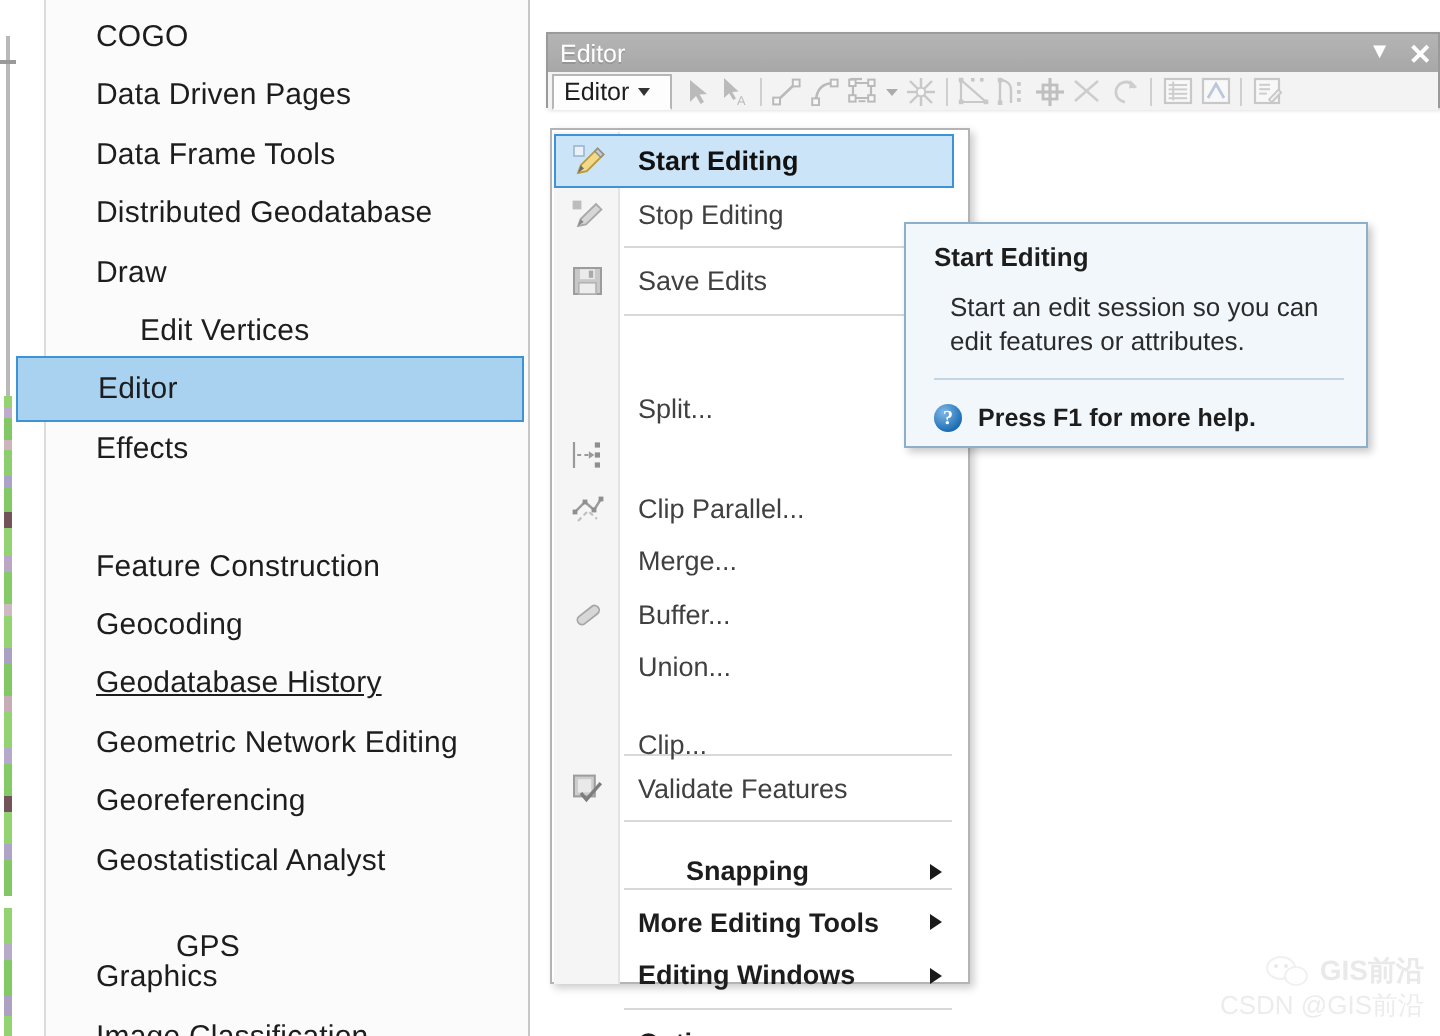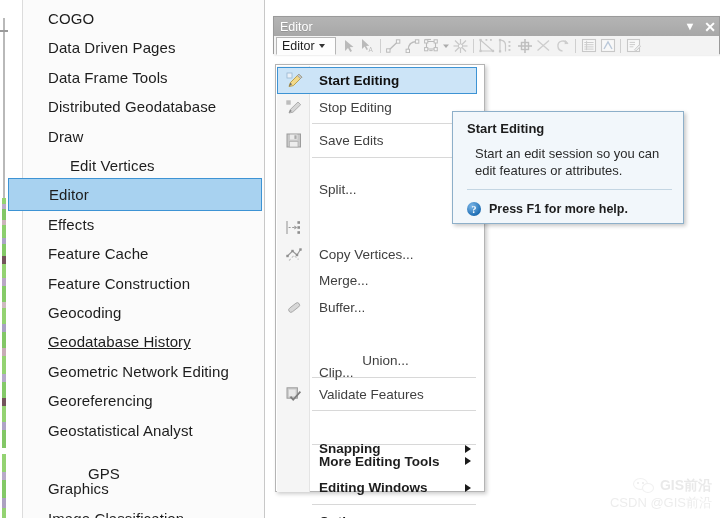--- a/index.html
+++ b/index.html
@@ -289,23 +289,20 @@
     </div>
     <div class="cmd-item" style="top: 149px; padding-left: 48px;">
       <span>Edit Vertices</span>
     </div>
     <div class="cmd-item selected" style="top: 178.4px;">
       <span>Editor</span>
     </div>
     <div class="cmd-item" style="top: 207.8px;">
       <span>Effects</span>
     </div>
-    <div class="cmd-item" style="top: 237.2px;">
-      <span>Feature Cache</span>
-    </div>
     <div class="cmd-item" style="top: 266.6px;">
       <span>Feature Construction</span>
     </div>
     <div class="cmd-item" style="top: 296px;">
       <span>Geocoding</span>
     </div>
     <div class="cmd-item" style="top: 325.4px; text-decoration: underline;">
       <span>Geodatabase History</span>
     </div>
     <div class="cmd-item" style="top: 354.8px;">
@@ -506,21 +503,21 @@
         <svg width="18" height="17" viewBox="0 0 18 17">
           <rect x="2" y="2" width="13.5" height="13" fill="#c8c8c8" stroke="#9c9c9c" stroke-width="1"></rect>
           <rect x="5" y="2.6" width="7.4" height="5" fill="#ebebeb"></rect>
           <rect x="4.4" y="9.4" width="8.6" height="5.6" fill="#ededed" stroke="#b2b2b2" stroke-width=".8"></rect>
           <rect x="9.4" y="3.3" width="2.2" height="3.6" fill="#a9a9a9"></rect>
         </svg>
       </span>
       <span class="mi-label">Save Edits</span>
     </div>
     <div class="menu-sep" style="top: 91.8px;"></div>
-    <div class="menu-row" style="top: 111px; text-align: right;">
+    <div class="menu-row" style="top: 126px; text-align: right;">
       <span class="mi-icon"></span>
       <span class="mi-label">Split...</span>
     </div>
     <div class="menu-row" style="top: 149px;">
       <span class="mi-icon">
         <svg width="18" height="17" viewBox="0 0 18 17">
           <line x1="2" y1="2" x2="2" y2="15" stroke="#9a9a9a" stroke-width="1.1"></line>
           <line x1="3.6" y1="8.5" x2="10" y2="8.5" stroke="#9a9a9a" stroke-width="1" stroke-dasharray="2 1.6"></line>
           <path d="M9.4 6.6 L12.2 8.5 L9.4 10.4 Z" fill="#9a9a9a"></path>
           <g fill="#8f8f8f">
@@ -537,57 +534,57 @@
           <path d="M2.5 10 L7.5 5 L12 9 L15.5 3.5" fill="none" stroke="#9a9a9a" stroke-width="1.2"></path>
           <path d="M4 14.5 L9 9.5 L13.5 13.5" fill="none" stroke="#c0c0c0" stroke-width="1.1" stroke-dasharray="2.4 1.6"></path>
           <g fill="#8f8f8f">
             <rect x="1.3" y="8.8" width="2.4" height="2.4"></rect>
             <rect x="6.3" y="3.8" width="2.4" height="2.4"></rect>
             <rect x="10.8" y="7.8" width="2.4" height="2.4"></rect>
             <rect x="14.3" y="2.3" width="2.4" height="2.4"></rect>
           </g>
         </svg>
       </span>
-      <span class="mi-label">Copy Vertices...</span>
+      <span class="mi-label">Clip Parallel...</span>
     </div>
     <div class="menu-row" style="top: 202.2px;">
       <span class="mi-icon"></span>
       <span class="mi-label">Merge...</span>
     </div>
     <div class="menu-row" style="top: 228.8px;">
       <span class="mi-icon">
         <svg width="18" height="17" viewBox="0 0 18 17">
           <g transform="rotate(-38 9 8.5)">
             <rect x="2.8" y="6.3" width="12.6" height="4.6" rx="2.3" fill="#d7d7d7" stroke="#a6a6a6" stroke-width=".9"></rect>
           </g>
         </svg>
       </span>
       <span class="mi-label">Buffer...</span>
     </div>
-    <div class="menu-row" style="top: 255.4px; flex-direction: column;">
+    <div class="menu-row" style="top: 255.4px;">
       <span class="mi-icon"></span>
       <span class="mi-label">Union...</span>
     </div>
     <div class="menu-row" style="top: 294px;">
       <span class="mi-icon"></span>
       <span class="mi-label">Clip...</span>
     </div>
     <div class="menu-sep" style="top: 311.6px;"></div>
     <div class="menu-row" style="top: 315.6px;">
       <span class="mi-icon">
         <svg width="18" height="17" viewBox="0 0 18 17">
           <rect x="2" y="1.8" width="10.4" height="10.4" fill="#cdcdcd" stroke="#9c9c9c" stroke-width="1"></rect>
           <rect x="4" y="3.6" width="6.6" height="6.6" fill="#e9e9e9"></rect>
           <path d="M5.5 10.6 L8.2 13.8 L15.4 5.6" fill="none" stroke="#7d7d7d" stroke-width="1.7"></path>
         </svg>
       </span>
       <span class="mi-label">Validate Features</span>
     </div>
     <div class="menu-sep" style="top: 345.2px;"></div>
-    <div class="menu-row enabled" style="top: 370px;">
+    <div class="menu-row enabled" style="top: 357px; padding-left: 24px;">
       <span class="mi-icon"></span>
       <span class="mi-label">Snapping</span>
       <span class="submenu-arrow"></span>
     </div>
     <div class="menu-sep" style="top: 378.8px;"></div>
     <div class="menu-row enabled" style="top: 382.8px;">
       <span class="mi-icon"></span>
       <span class="mi-label">More Editing Tools</span>
       <span class="submenu-arrow"></span>
     </div>

